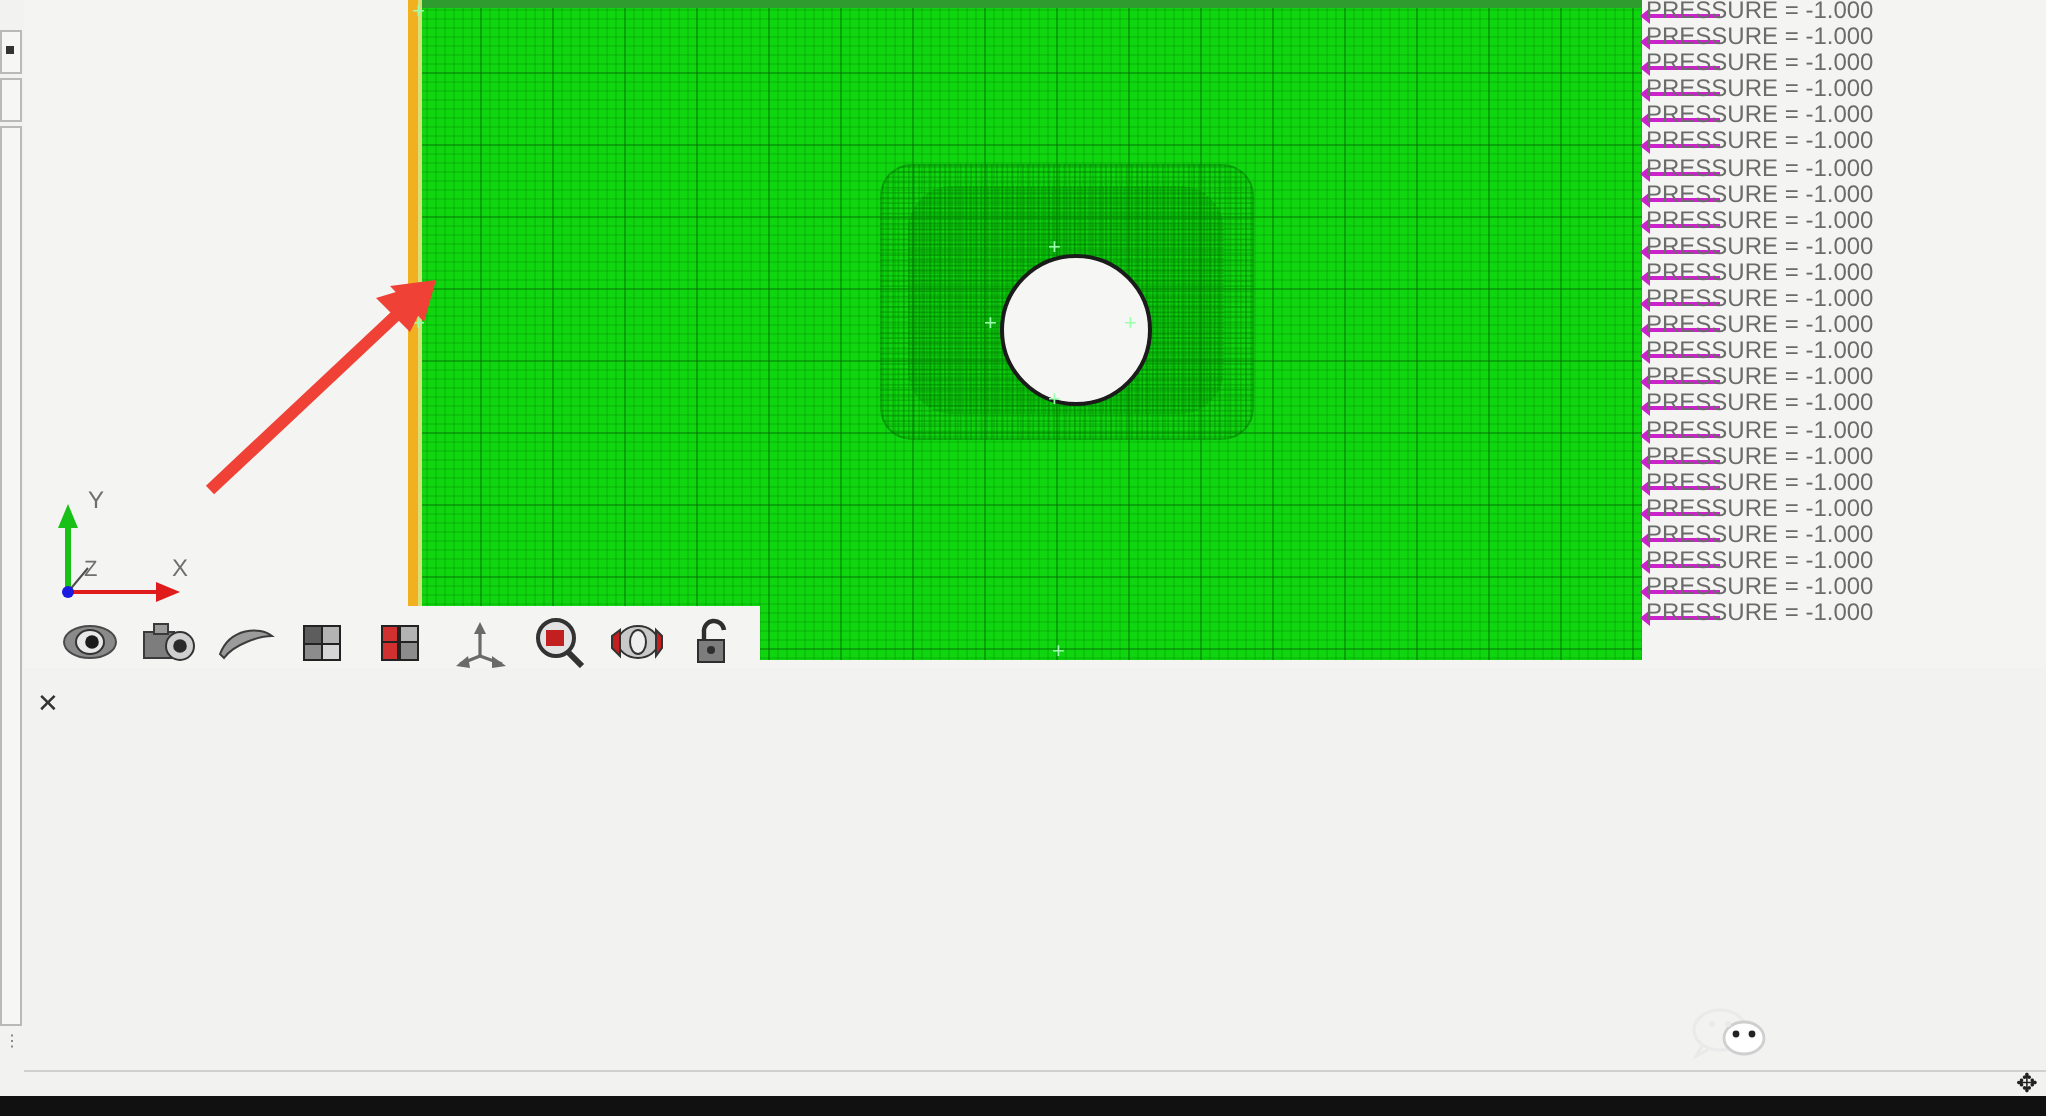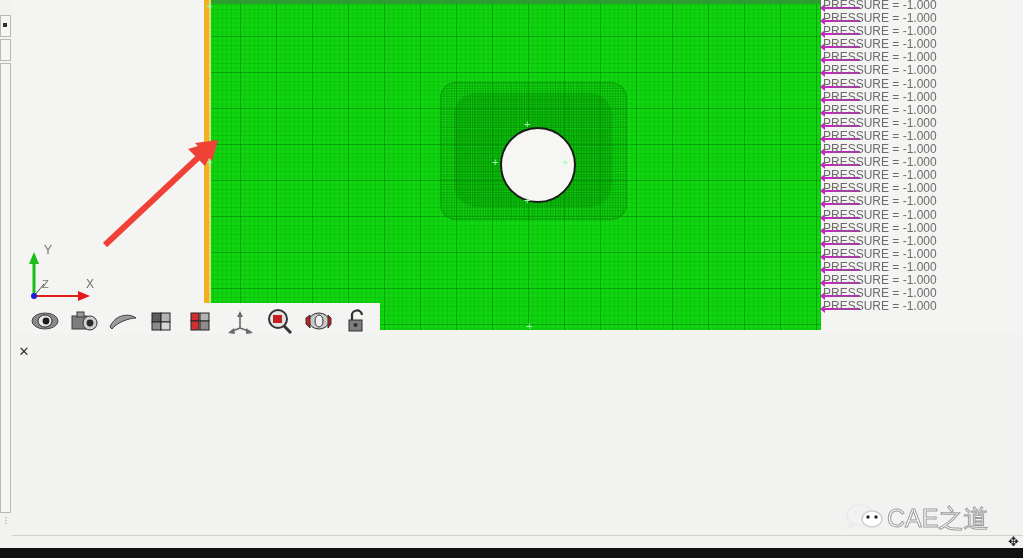--- a/index.html
+++ b/index.html
@@ -331,17 +331,16 @@
 <div id="watermark">
   <svg style="position:absolute;left:0;top:4px;width:40px;height:26px;" viewBox="0 0 40 26">
     <ellipse cx="15" cy="11" rx="13" ry="10" fill="none" stroke="#eaeaea" stroke-width="1.6"></ellipse>
     <path d="M6,19 L3,24 L9,21" fill="none" stroke="#eaeaea" stroke-width="1.6"></path>
     <ellipse cx="27" cy="15" rx="10" ry="8" fill="#ffffff" stroke="#cfcfcf" stroke-width="1.4"></ellipse>
     <circle cx="23" cy="13" r="1.7" fill="#222"></circle>
     <circle cx="31" cy="13" r="1.7" fill="#222"></circle>
     <circle cx="11" cy="8" r="1.5" fill="#eaeaea"></circle>
     <circle cx="19" cy="8" r="1.5" fill="#eaeaea"></circle>
   </svg>
-  <div id="wm-text">CAE之道</div>
 </div>
 
 <div id="cursor-mark">✥</div>
 <div id="bottom-bar"></div>
 
 </body></html>

